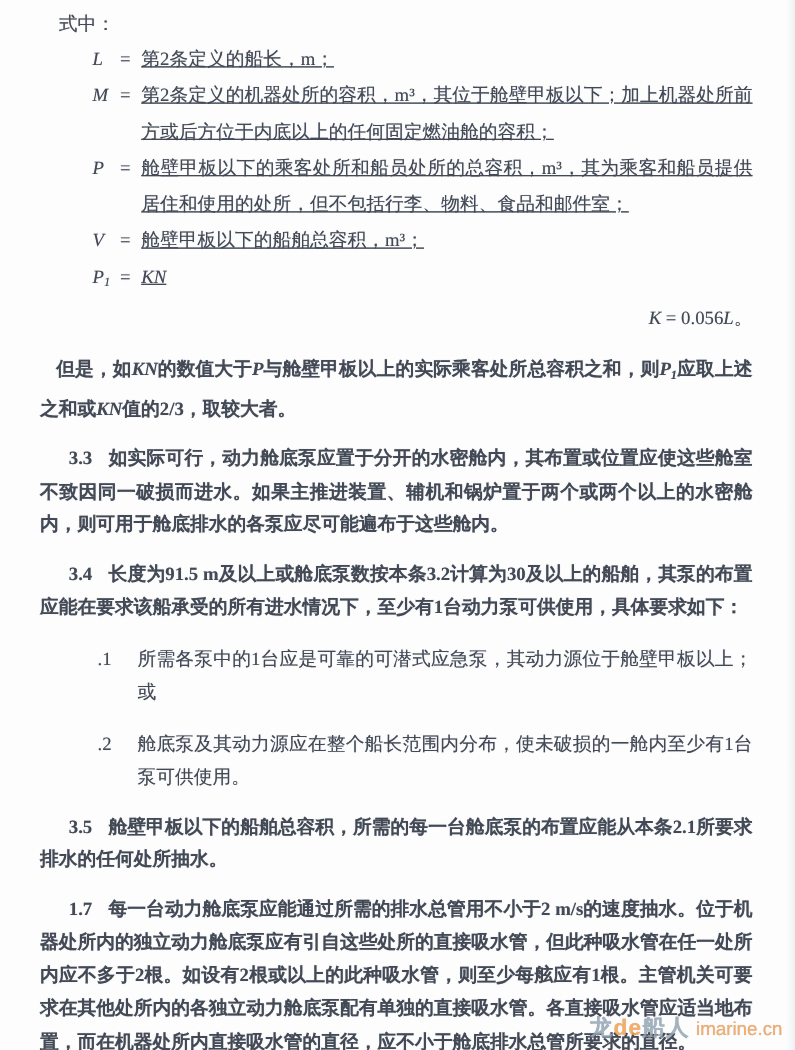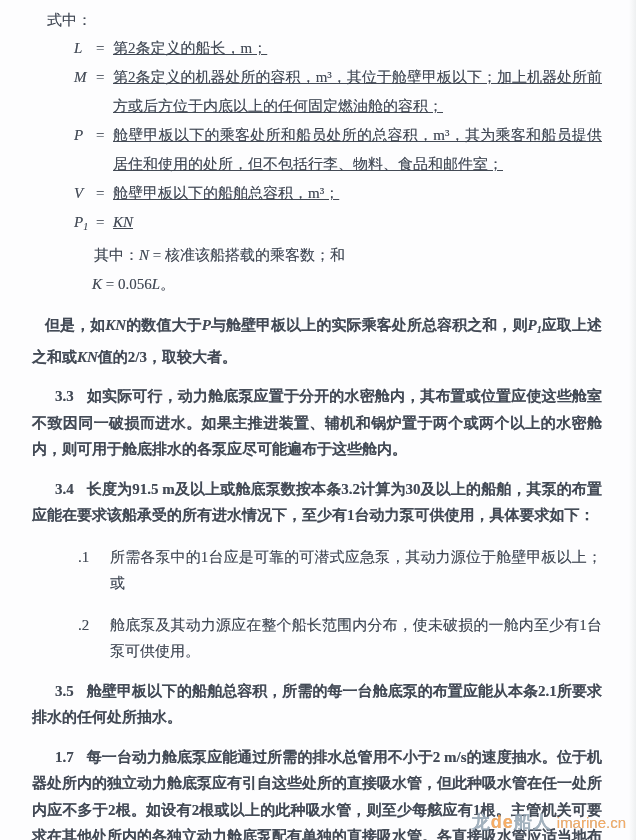--- a/index.html
+++ b/index.html
@@ -17,21 +17,21 @@
     color:#434a55;
     font-size:15px;
     text-shadow:0 0 0.6px rgba(62,72,92,.5);
   }
   .intro{line-height:28px;text-indent:15px;}
   .def{display:flex;margin-left:42px;line-height:29px;}
   .def-sym{width:22px;flex:none;}
   .def-eq{width:17px;flex:none;}
   .def-text{flex:1;text-align:justify;text-decoration:underline;}
   .sub-where{margin-left:62px;line-height:29px;}
-  .sub-k{margin-left:60px;line-height:29px;}
+  .sub-k{margin-left:60px;line-height:29px;text-align:right;}
   .para{margin:13px 0 0 0;line-height:26.5px;text-indent:23px;text-align:justify;font-weight:bold;}
   .para.note{text-indent:13px;}
   .pno{margin-right:13px;}
   .item{display:flex;margin-left:46px;margin-top:15px;line-height:26.5px;}
   .item-no{width:32px;flex:none;}
   .item-text{flex:1;text-align:justify;}
   .it{font-style:italic;}
   .sb{font-size:10px;vertical-align:-3px;}
   .watermark{
     position:absolute;right:10px;bottom:6px;
@@ -71,21 +71,20 @@
     <span class="def-eq">=</span>
     <span class="def-text"><span>舱壁甲板以下的船舶总容积，m³；</span></span>
   </div>
 
   <div class="def">
     <span class="def-sym"><span class="it">P</span><span class="it sb">1</span></span>
     <span class="def-eq">=</span>
     <span class="def-text"><span class="it">KN</span></span>
   </div>
 
-  <div class="sub-where"><span>其中：</span><span class="it">N</span><span> = 核准该船搭载的乘客数；和</span></div>
   <div class="sub-k"><span class="it">K</span><span> = 0.056</span><span class="it">L</span><span>。</span></div>
 
   <p class="para note"><span>但是，如</span><span class="it">KN</span><span>的数值大于</span><span class="it">P</span><span>与舱壁甲板以上的实际乘客处所总容积之和，则</span><span class="it">P</span><span class="it sb">1</span><span>应取上述之和或</span><span class="it">KN</span><span>值的2/3，取较大者。</span></p>
 
   <p class="para"><span class="pno">3.3</span><span><span>如实际可行，动力舱底泵应置于分开的水密舱内，其布置或位置应使这些舱室不致因同一破损而进水。如果主推进装置、辅机和锅炉置于两个或两个以上的水密舱内，则可用于舱底排水的各泵应尽可能遍布于这些舱内。</span></span></p>
 
   <p class="para"><span class="pno">3.4</span><span><span>长度为91.5 m及以上或舱底泵数按本条3.2计算为30及以上的船舶，其泵的布置应能在要求该船承受的所有进水情况下，至少有1台动力泵可供使用，具体要求如下：</span></span></p>
 
   <div class="item">
     <span class="item-no">.1</span>

